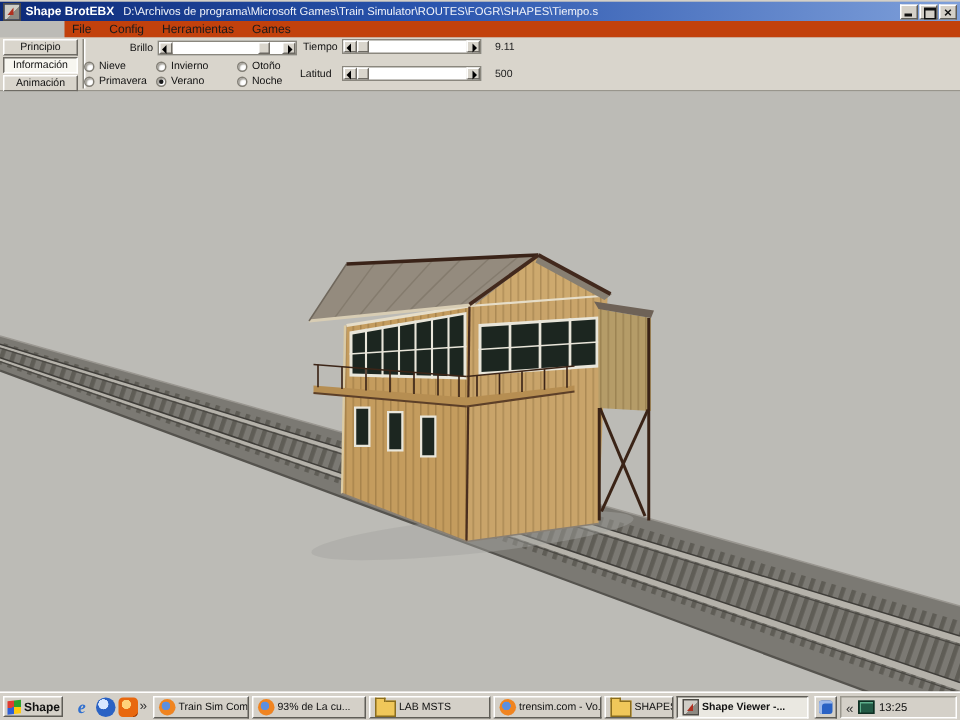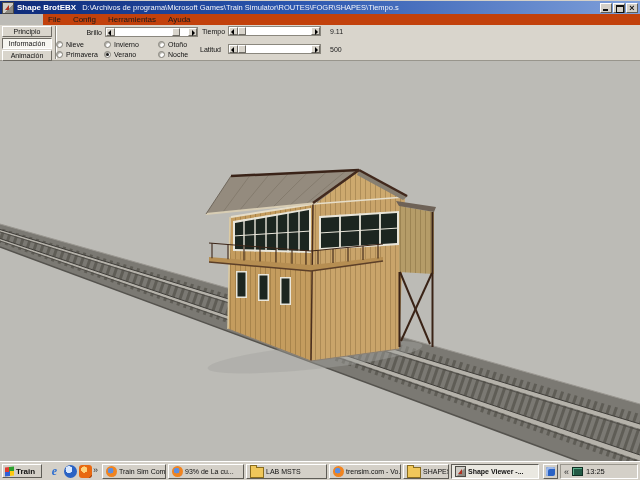--- a/index.html
+++ b/index.html
@@ -109,21 +109,21 @@
       <span class="wbtn">
           <span class="g-x">×</span>
         </span>
     </span>
   </div>
 
   <div class="menubar">
     <span class="menu-item">File</span>
     <span class="menu-item">Config</span>
     <span class="menu-item">Herramientas</span>
-    <span class="menu-item">Ayuda</span>
+    <span class="menu-item">Games</span>
   </div>
 
   <div class="toolbar">
     <button class="btn3d" style="top:1px;">Principio</button>
     <button class="btn3d pressed" style="top:13px;">Información</button>
     <button class="btn3d" style="top:25px;">Animación</button>
     <span class="vsep"></span>
 
     <span class="tlabel" style="left:70px;top:4px;width:32px;text-align:right;">Brillo</span>
     <span class="scrollbar" style="left:105px;top:2px;width:93px;">
@@ -308,21 +308,21 @@
 
         <line x1="228" y1="329" x2="311" y2="361" stroke="#8a8074" stroke-width="1"></line>
         <line x1="311" y1="361" x2="399" y2="349" stroke="#8a8074" stroke-width="1"></line>
       </g>
     </svg>
   </div>
 
   <div class="taskbar">
     <div class="startbtn">
       <span class="flag"></span>
-      <span>Train</span>
+      <span>Shape</span>
     </div>
     <span class="ql ic-ie" style="left:48px;"></span>
     <span class="ql ic-mail" style="left:64px;"></span>
     <span class="ql ic-winamp" style="left:79px;"></span>
     <span class="chev" style="left:93px;">»</span>
 
     <div class="taskbtn" style="left:102px;width:64px;">
       <span class="ic-ff"></span>
       <span>Train Sim Com Fl..</span>
     </div>

